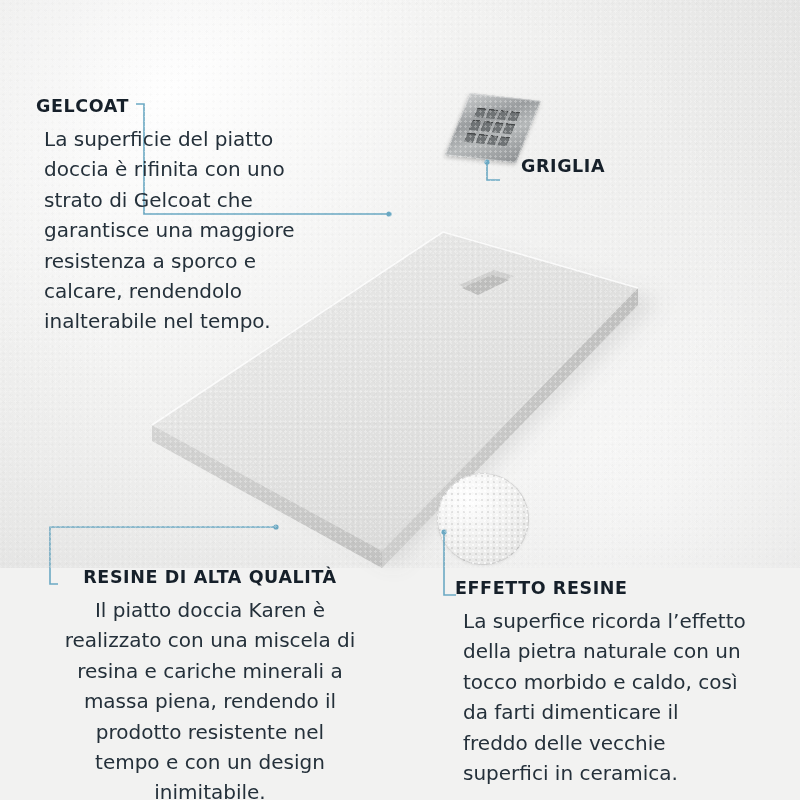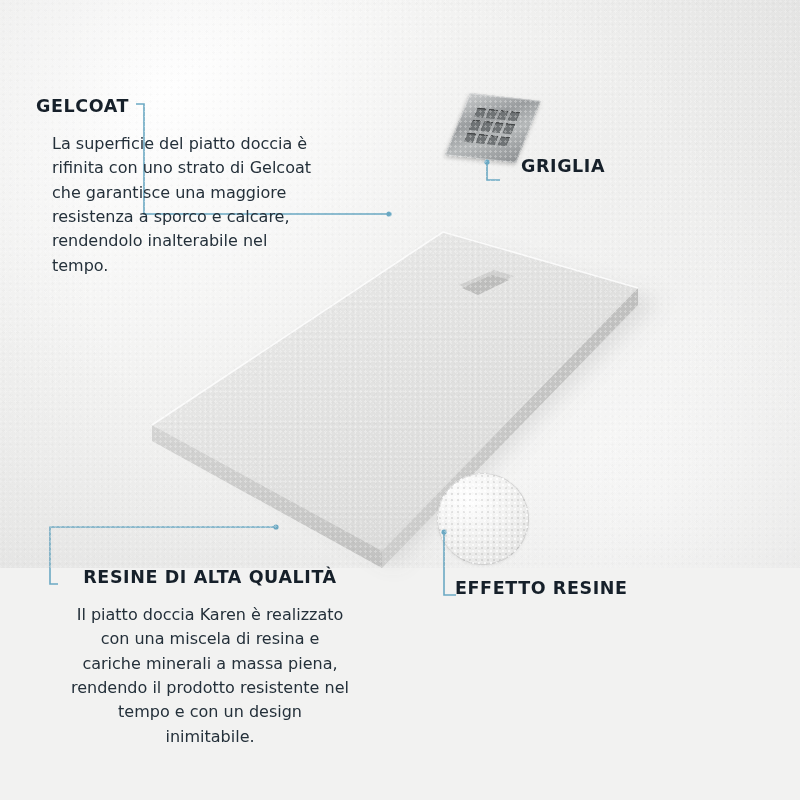--- a/index.html
+++ b/index.html
@@ -55,22 +55,22 @@
     color: #1d2528;
   }
   .callout h3 {
     margin: 0 0 6px 0;
     font-size: 17.5px;
     font-weight: bold;
     letter-spacing: .6px;
     color: #16202a;
   }
   .callout p {
-    margin: 16px;
-    font-size: 16px;
+    margin: 8px;
+    font-size: 20px;
     line-height: 1.52;
     color: #24303a;
   }
 
   #c-gelcoat { left: 36px; top: 96px; width: 300px; }
   #c-griglia { left: 521px; top: 156px; width: 285px; }
   #c-resine  { left: 55px;  top: 567px; width: 310px; text-align: center; }
   #c-resine h3 { text-align: center; }
   #c-pietra  { left: 455px; top: 578px; width: 300px; }
 
@@ -222,15 +222,16 @@
     <h3>GRIGLIA</h3>
   </div>
 
   <div class="callout" id="c-resine">
     <h3>RESINE DI ALTA QUALITÀ</h3>
     <p>Il piatto doccia Karen è realizzato con una miscela di resina e cariche minerali a massa piena, rendendo il prodotto resistente nel tempo e con un design inimitabile.</p>
   </div>
 
   <div class="callout" id="c-pietra">
     <h3>EFFETTO RESINE</h3>
+    <p>La superfice ricorda l’effetto della pietra naturale con un tocco morbido e caldo, così da farti dimenticare il freddo delle vecchie superfici in ceramica.</p>
   </div>
 
 </div>
 
 </body></html>

